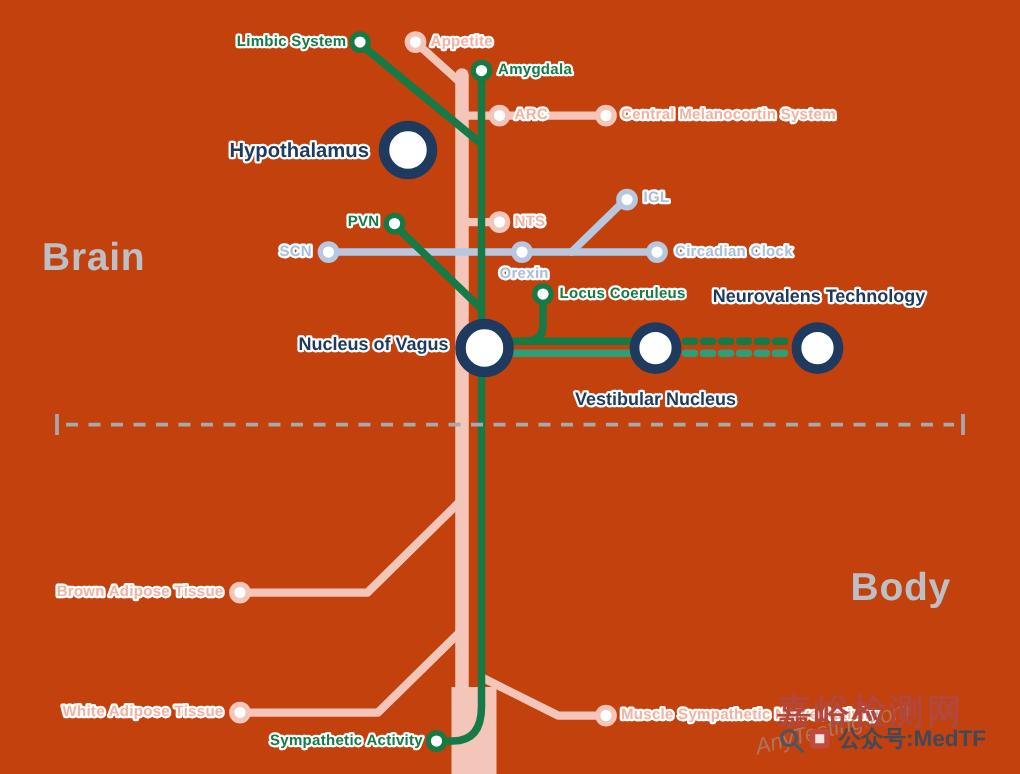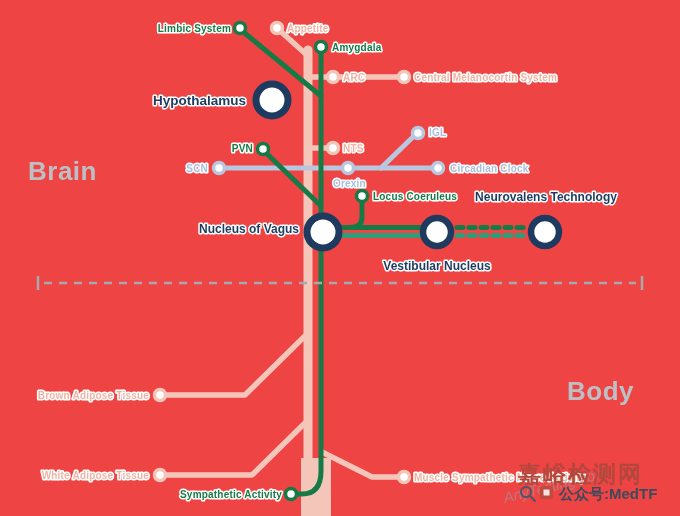--- a/index.html
+++ b/index.html
@@ -1,16 +1,16 @@
 <!DOCTYPE html>
 <html><head>
 <meta charset="utf-8">
 <style>
   html,body{margin:0;padding:0;background:#ffffff;}
-  .stage{position:relative;width:680px;height:516px;background:#ef4444;overflow:hidden;
+  .stage{position:relative;width:680px;height:516px;background:#c2410c;overflow:hidden;
          font-family:"Liberation Sans",sans-serif;}
   svg text{font-family:"Liberation Sans",sans-serif;}
   .lbl{font-size:10px;font-weight:700;letter-spacing:.2px;
        paint-order:stroke;stroke:#ffffff;stroke-width:3px;stroke-linejoin:round;}
   .lbl-green{fill:#157a45;}
   .lbl-pink{fill:#f0b3a3;}
   .lbl-blue{fill:#a9bedd;}
   .lbl-navy{fill:#1e3a5f;font-size:12px;font-weight:700;
        paint-order:stroke;stroke:#ffffff;stroke-width:3px;stroke-linejoin:round;}
   .lbl-navy-big{font-size:13.5px;}

